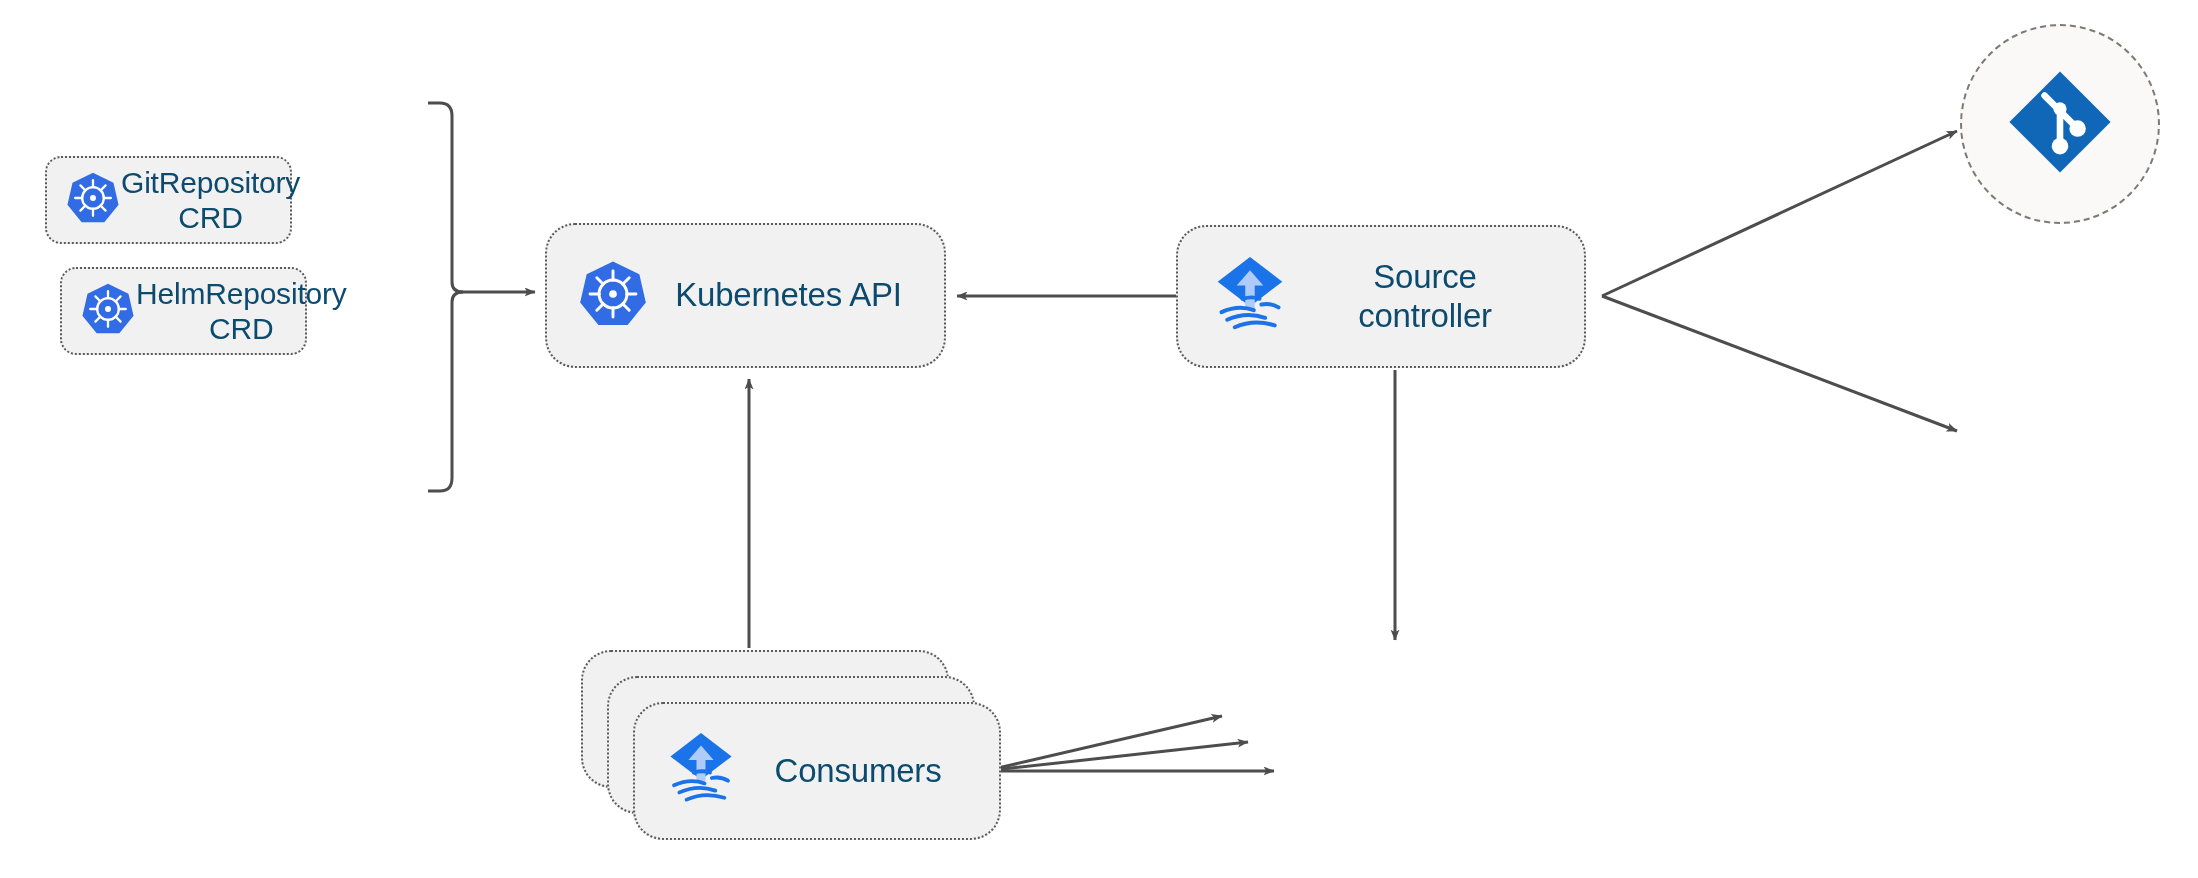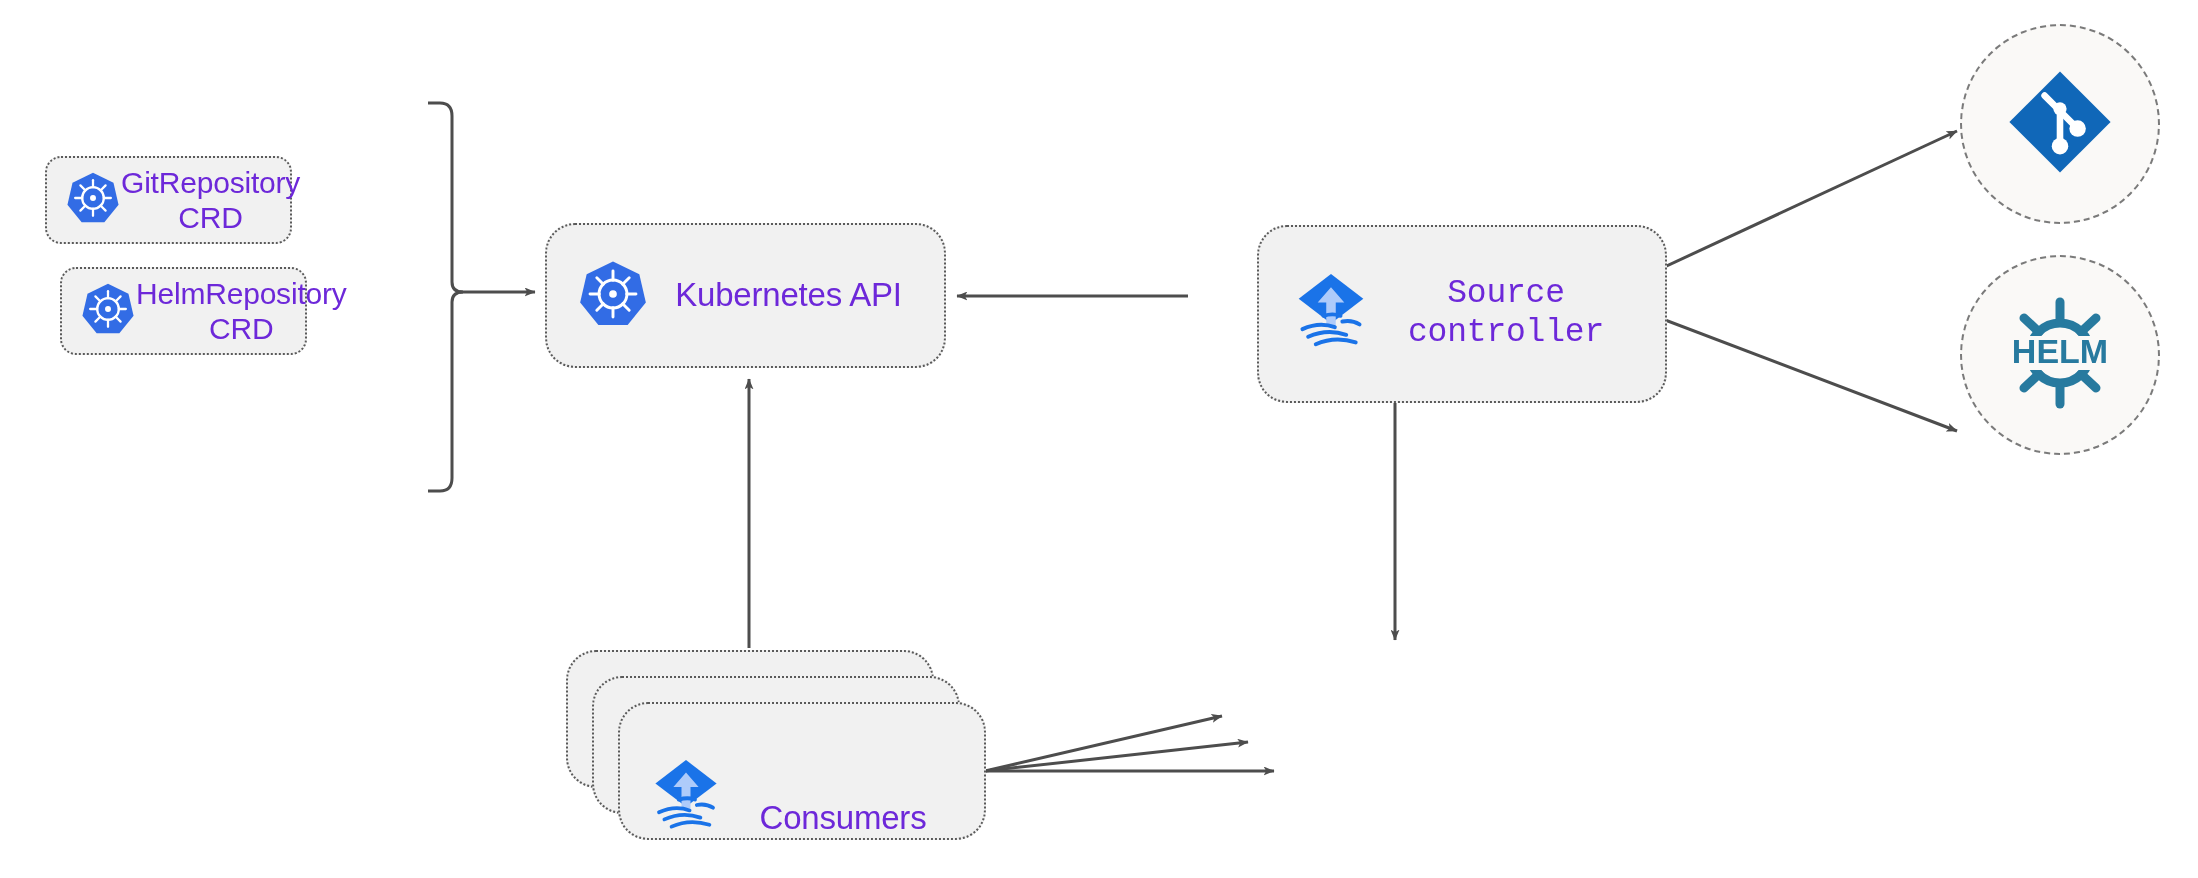--- a/index.html
+++ b/index.html
@@ -32,21 +32,21 @@
     position: absolute;
     box-sizing: border-box;
     background: #f1f1f1;
     border: 2px dotted #5a5a5a;
     border-radius: 30px;
     display: flex;
     align-items: center;
     justify-content: flex-start;
   }
   .node .label {
-    color: #6d28d9;
+    color: #0c4a6e;
     font-size: 33px;
     line-height: 1.18;
     text-align: center;
     white-space: pre-line;
     letter-spacing: -0.2px;
   }
   .node .icon {
     flex: 0 0 auto;
     display: block;
   }
@@ -55,27 +55,27 @@
   .crd-card { width: 247px; height: 88px; border-radius: 16px; }
   .crd-card .icon { margin-left: 18px; }
   .crd-card .label { font-size: 30px; flex: 1 1 auto; margin-right: 10px; }
 
   
   #node-k8s-api { left: 545px; top: 223px; width: 401px; height: 145px; }
   #node-k8s-api .icon { margin-left: 30px; }
   #node-k8s-api .label { flex: 1 1 auto; margin-right: 16px; }
 
   
-  #node-source-controller { left: 1257px; top: 225px; width: 410px; height: 178px; font-family: Liberation Mono, monospace; }
+  #node-source-controller { left: 1176px; top: 225px; width: 410px; height: 143px; }
   #node-source-controller .icon { margin-left: 34px; }
   #node-source-controller .label { flex: 1 1 auto; margin-right: 22px; }
 
   
   .stack { position: absolute; }
-  .stack .node { left: 1px; top: 0; align-items: flex-end; }
+  .stack .node { left: 16px; top: 0; }
   .stack .layer-back  { transform: translate(0px, 0px); }
   .stack .layer-mid   { transform: translate(26px, 26px); }
   .stack .layer-front { transform: translate(52px, 52px); }
 
   #stack-consumers { left: 565px; top: 650px; width: 420px; height: 195px; }
   #stack-consumers .node { width: 368px; height: 138px; }
   #stack-consumers .layer-front .icon { margin-left: 30px; }
   #stack-consumers .layer-front .label { flex: 1 1 auto; margin-right: 20px; }
 
   #stack-artifacts { left: 1232px; top: 650px; width: 420px; height: 195px; }
@@ -257,32 +257,14 @@
           <path d="M36 26 L50 40"></path>
         </g>
         <circle cx="50" cy="72" r="7.5" fill="#ffffff"></circle>
         <circle cx="66" cy="56" r="7.5" fill="#ffffff"></circle>
         <circle cx="50" cy="38" r="6" fill="#ffffff"></circle>
       </svg>
     </span>
     <span class="sr-only">Git</span>
   </div>
 
-  <div class="endpoint-circle" id="endpoint-helm">
-    <span class="icon">
-      <svg width="120" height="118" viewBox="0 0 120 118">
-        <g stroke="#277a9f" stroke-width="9" fill="none" stroke-linecap="round">
-          <circle cx="60" cy="59" r="30"></circle>
-          <line x1="60" y1="8" x2="60" y2="28"></line>
-          <line x1="60" y1="90" x2="60" y2="110"></line>
-          <path d="M24 24 L39 38"></path>
-          <path d="M81 80 L96 94"></path>
-          <path d="M96 24 L81 38"></path>
-          <path d="M39 80 L24 94"></path>
-        </g>
-        <rect x="8" y="42" width="104" height="34" fill="#faf9f7"></rect>
-        <text x="60" y="69" text-anchor="middle" font-family="'Liberation Sans', sans-serif" font-size="34" font-weight="bold" fill="#277a9f">HELM</text>
-      </svg>
-    </span>
-    <span class="sr-only">HELM</span>
-  </div>
 
 </div>
 
 </body></html>

